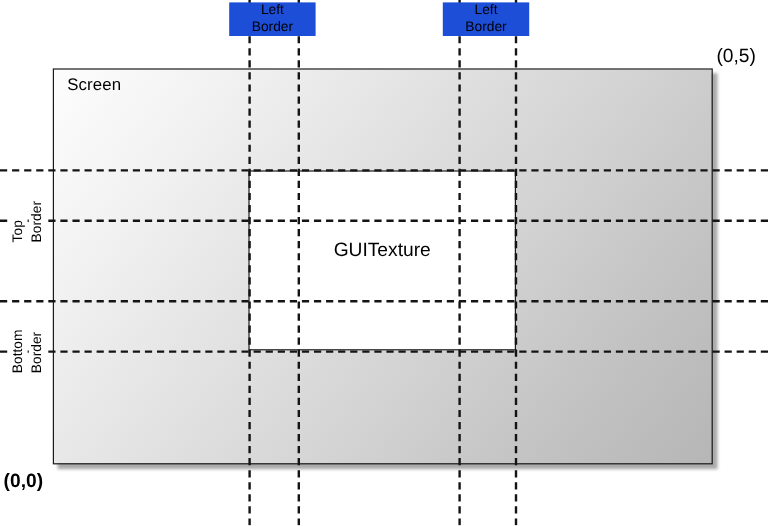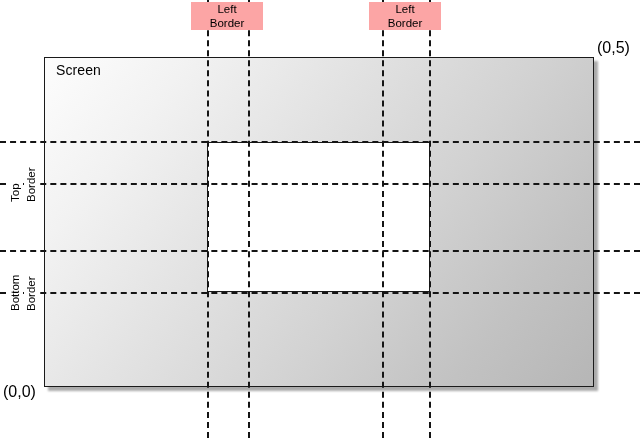--- a/index.html
+++ b/index.html
@@ -93,21 +93,21 @@
   }
 
   
   .top-label {
     position: absolute;
     top: 2px;
     width: 72px;
     text-align: center;
     font-size: 11.5px;
     line-height: 14px;
-    background: #fca5a5;
+    background: #1d4ed8;
     white-space: normal;
   }
   .top-label .l2 { display: block; }
 
   
   .side-label {
     position: absolute;
     left: 0px;
     width: 70px;
     height: 34px;
@@ -125,32 +125,33 @@
   .side-label .rot.w1 { left: 8px;  top: 62px; }
   .side-label .rot.w2 { left: 24px; top: 62px; }
 
   
   .coord {
     position: absolute;
     font-size: 16px;
     white-space: nowrap;
   }
   .coord-11 { left: 597px; top: 39px; }
-  .coord-00 { left: 3px;   top: 383px; }
+  .coord-00 { left: 3px;   top: 393px; font-weight: bold; }
 </style>
 </head>
 <body>
 
 <div id="canvas">
 
   <div class="screen-shadow"></div>
   <div class="screen-rect"></div>
   <div class="screen-label">Screen</div>
 
   <div class="texture-rect"></div>
+  <div class="texture-label">GUITexture</div>
 
   <div class="vline" style="left:207px"></div>
   <div class="vline" style="left:248px"></div>
   <div class="vline" style="left:382px"></div>
   <div class="vline" style="left:429px"></div>
 
   <div class="hline" style="top:141px"></div>
   <div class="hline" style="top:183px"></div>
   <div class="hline" style="top:250px"></div>
   <div class="hline" style="top:292px"></div>

